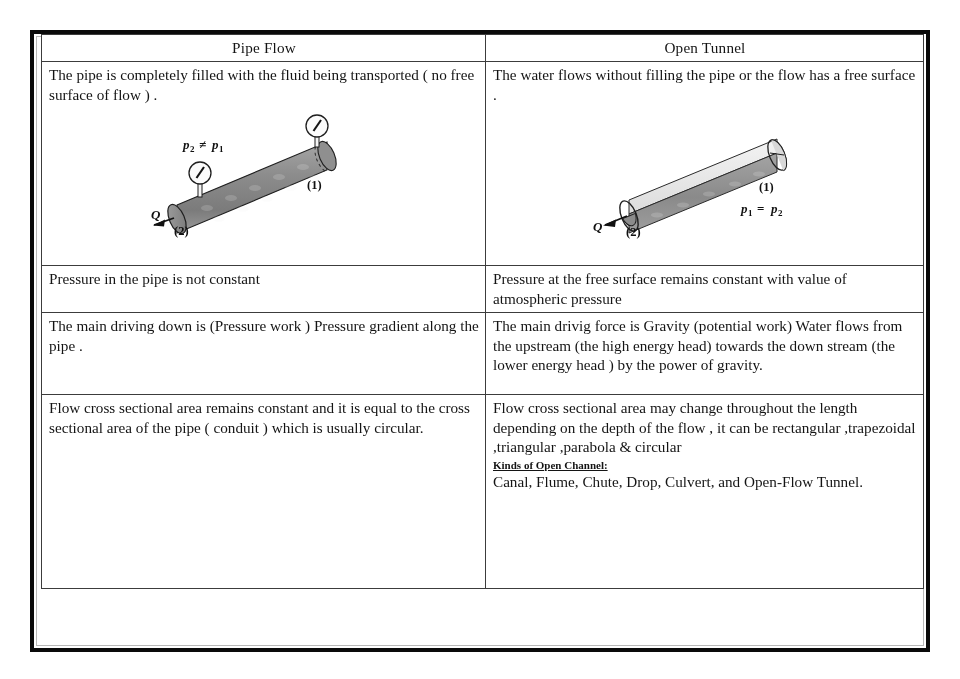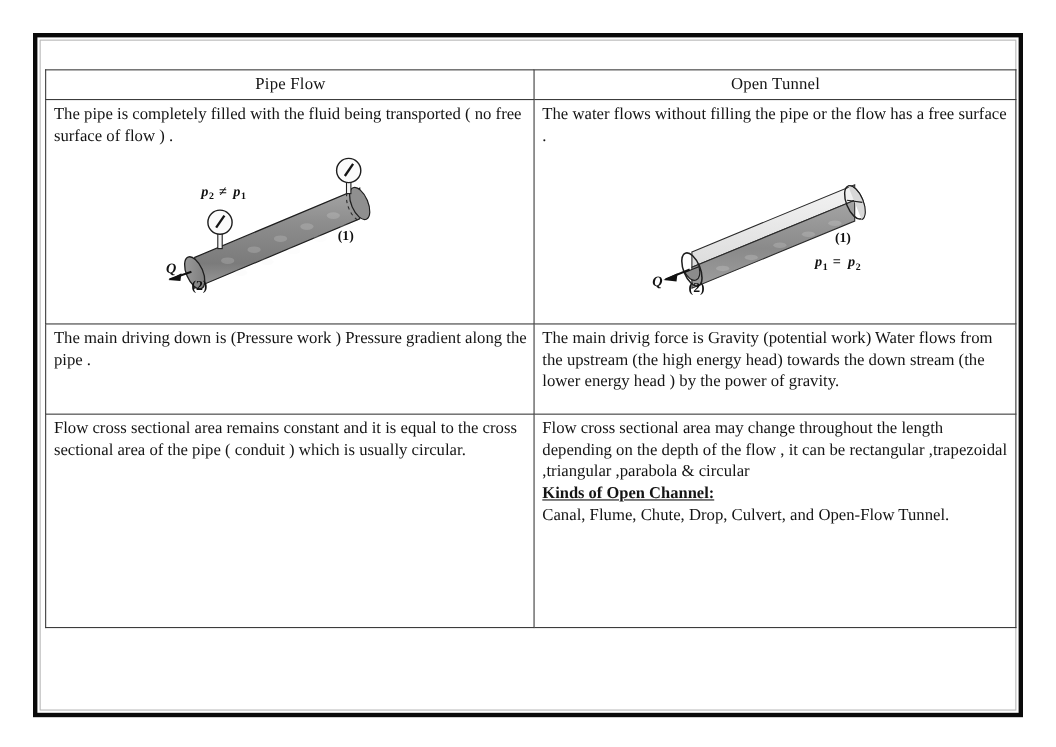--- a/index.html
+++ b/index.html
@@ -41,21 +41,21 @@
     bottom: 2px;
     border: 1px solid #b8b8b8;
     box-sizing: border-box;
     pointer-events: none;
   }
 
   
   .cmp-table {
     position: absolute;
     left: 41px;
-    top: 63px;
+    top: 34px;
     width: 882px;
     border-collapse: collapse;
     table-layout: fixed;
     background: #ffffff;
   }
   .cmp-table td, .cmp-table th {
     border: 1px solid #3c3c3c;
     vertical-align: top;
     padding: 3px 6px 4px 7px;
     font-size: 15.2px;
@@ -93,21 +93,21 @@
   .figure-wrap svg { display: block; }
 
   .fig-left-svg  { position: absolute; left: 100px; top: 8px; }
   .fig-right-svg { position: absolute; left: 98px; top: 10px; }
 
   .kinds-heading {
     font-weight: bold;
     text-decoration: underline;
     display: block;
     margin-top: 1px;
-    font-size: 15px;
+    font-size: 11px;
   }
   .para { display: block; }
   .tall-cell { height: 186px; margin-left: 31px; }
 </style>
 </head>
 <body>
 
 <div class="page">
 
   <div class="outer-frame">
@@ -247,20 +247,24 @@
               <text x="150" y="98" font-family="'Liberation Serif', serif" font-size="13" font-style="italic" font-weight="bold" fill="#111">p</text>
               <text x="157" y="101" font-family="'Liberation Serif', serif" font-size="9" font-weight="bold" fill="#111">1</text>
               <text x="166" y="98" font-family="'Liberation Serif', serif" font-size="13" font-weight="bold" fill="#111">=</text>
               <text x="180" y="98" font-family="'Liberation Serif', serif" font-size="13" font-style="italic" font-weight="bold" fill="#111">p</text>
               <text x="187" y="101" font-family="'Liberation Serif', serif" font-size="9" font-weight="bold" fill="#111">2</text>
             </svg>
           </div>
         </td>
       </tr>
 
+      <tr>
+        <td>Pressure in the pipe is not constant</td>
+        <td>Pressure at the free surface remains constant with value of atmospheric pressure</td>
+      </tr>
 
       <tr>
         <td style="height:74px">The main driving down is (Pressure work ) Pressure gradient along the pipe .</td>
         <td>The main drivig force is Gravity (potential work) Water flows from the upstream (the high energy head) towards the down stream (the lower energy head ) by the power of gravity.</td>
       </tr>
 
       <tr>
         <td class="tall-cell">Flow cross sectional area remains constant and it is equal to the cross sectional area of the pipe ( conduit ) which is usually circular.</td>
         <td class="tall-cell">
           <span class="para">Flow cross sectional area may change throughout the length depending on the depth of the flow , it can be rectangular ,trapezoidal ,triangular ,parabola &amp; circular</span>

